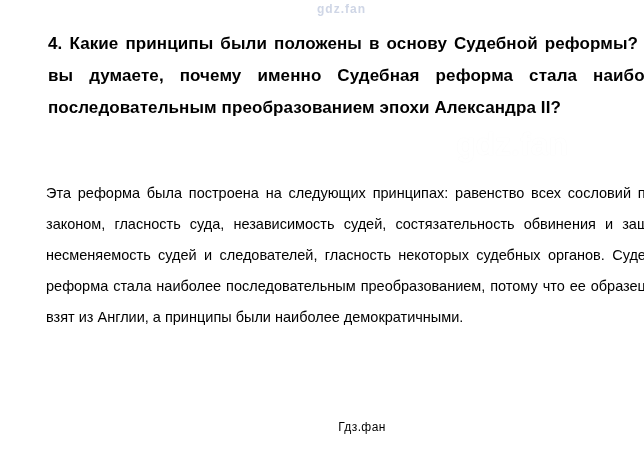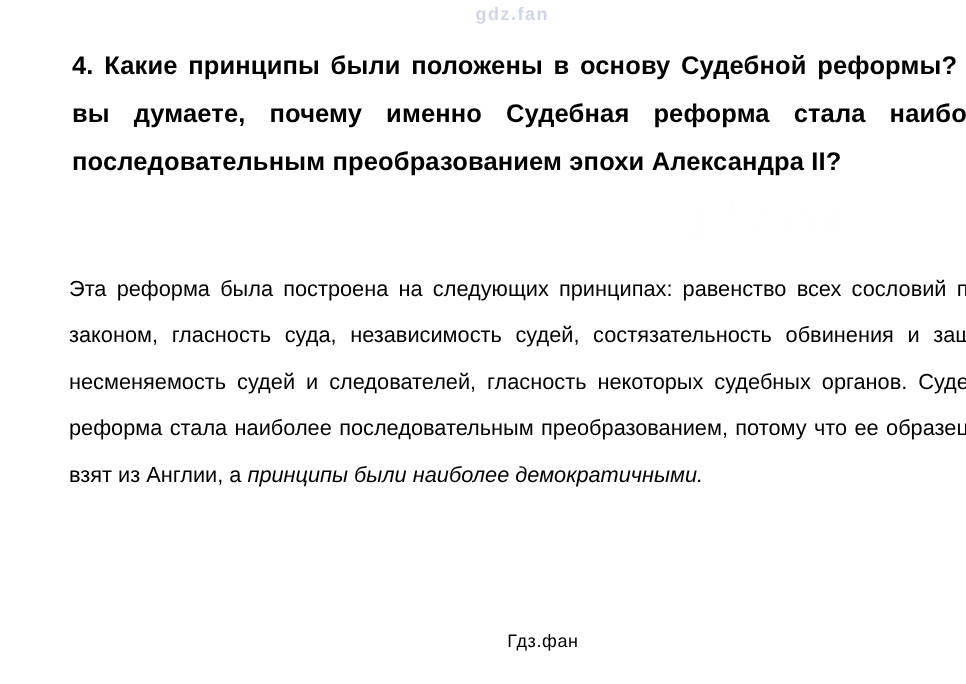--- a/index.html
+++ b/index.html
@@ -45,21 +45,20 @@
     left: 6px;
     top: 178px;
     width: 632px;
     font-size: 14.5px;
     line-height: 31px;
     text-align: justify;
     text-justify: inter-word;
   }
   .answer .lastline {
     text-align: right;
-    font-style: italic;
   }
   
   .footer {
     position: absolute;
     left: 0;
     top: 420px;
     width: 644px;
     text-align: center;
     font-size: 12px;
     color: #000000;

